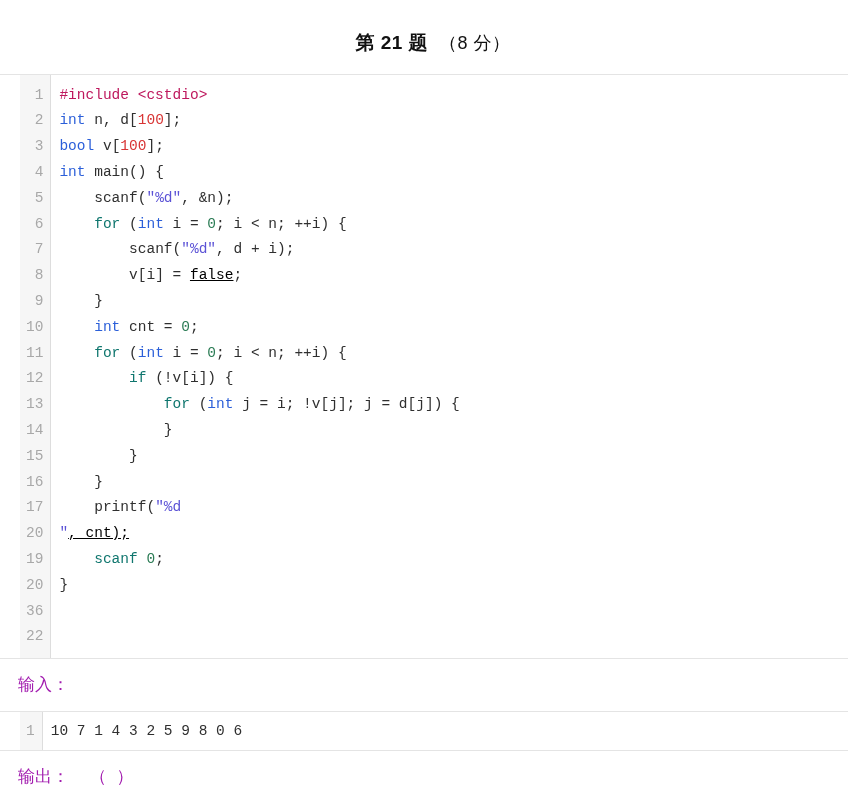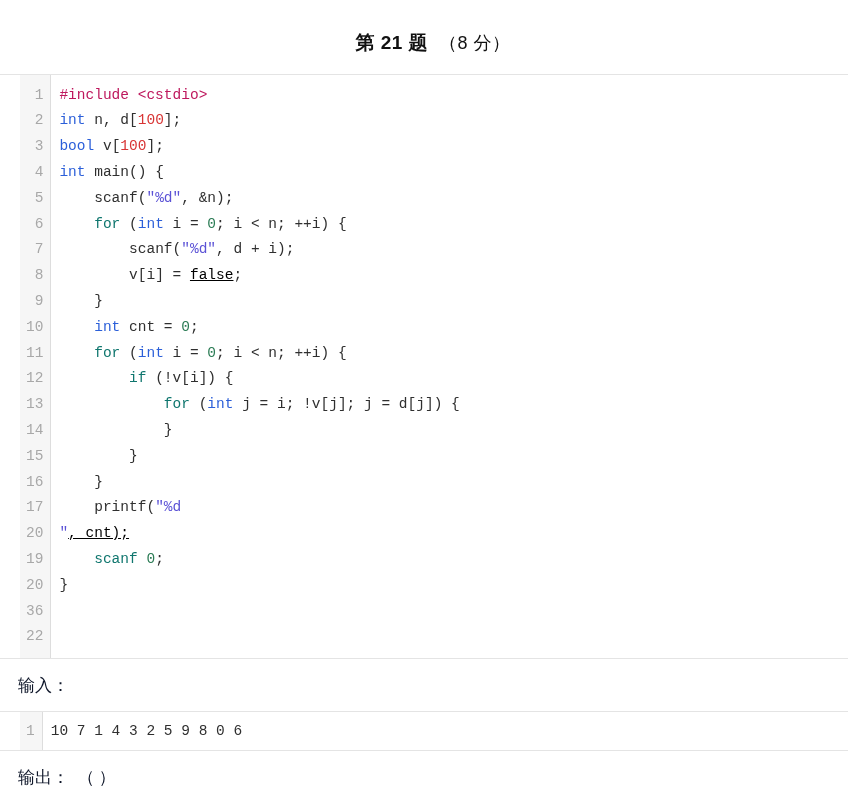--- a/index.html
+++ b/index.html
@@ -88,24 +88,24 @@
   .t-lit   { color: #000000; text-decoration: underline; }   
   .t-str   { color: #5b52d6; }   
   .t-numr  { color: #d83434; }   
   .t-numg  { color: #2a7b54; }   
   .t-plain { color: #2f2f2f; }
 
   
   .io-label {
     margin: 0;
     padding: 15px 0 0 18px;
-    font-family: Liberation Serif, serif;
+    font-family: Liberation Mono, monospace;
     font-size: 17px;
     font-weight: normal;
-    color: #0f172a;
+    color: #a21caf;
     line-height: 1.4;
     white-space: pre;
   }
 
   
   .code-block.io {
     margin-top: 13px;
   }
   .code-block.io .gutter { padding: 7px 7px 7px 6px; }
   .code-block.io .code-area { padding: 7px 0 7px 8px; }

